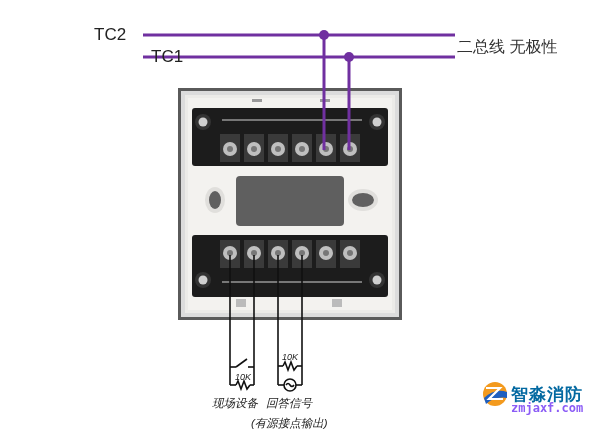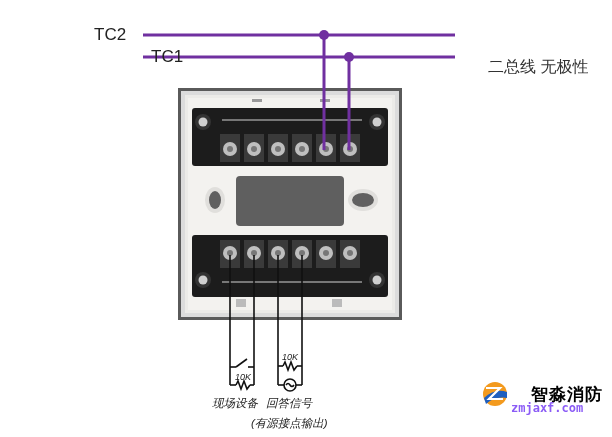--- a/index.html
+++ b/index.html
@@ -1,21 +1,21 @@
 <!DOCTYPE html>
 <html><head>
 <meta charset="utf-8">
 <style>
   html,body{margin:0;padding:0;background:#ffffff;}
   body{width:612px;height:437px;position:relative;overflow:hidden;font-family:"Liberation Sans","DejaVu Sans",sans-serif;}
   .abs{position:absolute;}
   .label-tc{font-size:17px;color:#222;line-height:1;}
   .bus-label{font-size:16px;color:#333;}
   .caption{font-size:11.5px;color:#222;white-space:nowrap;font-style:italic;}
-  .wm-title{font-size:17px;color:#000000;font-weight:bold;letter-spacing:1px;margin-left:20px;}
+  .wm-title{font-size:17px;color:#0369a1;font-weight:bold;letter-spacing:1px;}
   .wm-url{font-size:12px;color:#8b5cf6;font-family:"DejaVu Sans Mono",monospace;font-weight:bold;}
   svg{position:absolute;left:0;top:0;}
 </style>
 </head>
 <body>
 
 <svg width="612" height="437" viewBox="0 0 612 437">
 
   <g>
     <rect x="178" y="88" width="224" height="232" fill="#5a5a5a"></rect>
@@ -135,21 +135,21 @@
 
   <g>
     <circle cx="495" cy="394" r="12" fill="#f39a1e"></circle>
     <path d="M484,398 Q495,388 507,392 L507,398 Q495,396 486,404 Z" fill="#1f5fbf"></path>
     <path d="M486,388 L500,388 L489,399 L503,399" stroke="#ffffff" stroke-width="2.2" fill="none"></path>
   </g>
 </svg>
 
 <div class="abs label-tc" style="left:94px;top:26px;">TC2</div>
 <div class="abs label-tc" style="left:107px;top:48px;margin-left:44px;">TC1</div>
-<div class="abs bus-label" style="left:488px;top:37px;margin-top:20px;">二总线 无极性</div>
+<div class="abs bus-label" style="left:457px;top:37px;">二总线 无极性</div>
 
 <div class="abs caption" style="left:235px;top:372px;font-size:9px;">10K</div>
 <div class="abs caption" style="left:282px;top:352px;font-size:9px;">10K</div>
 
 <div class="abs caption" style="left:212px;top:396px;">现场设备</div>
 <div class="abs caption" style="left:266px;top:396px;">回答信号</div>
 <div class="abs caption" style="left:251px;top:416px;">(有源接点输出)</div>
 
 <div class="abs wm-title" style="left:511px;top:383px;">智淼消防</div>
 <div class="abs wm-url" style="left:511px;top:401px;">zmjaxf.com</div>

